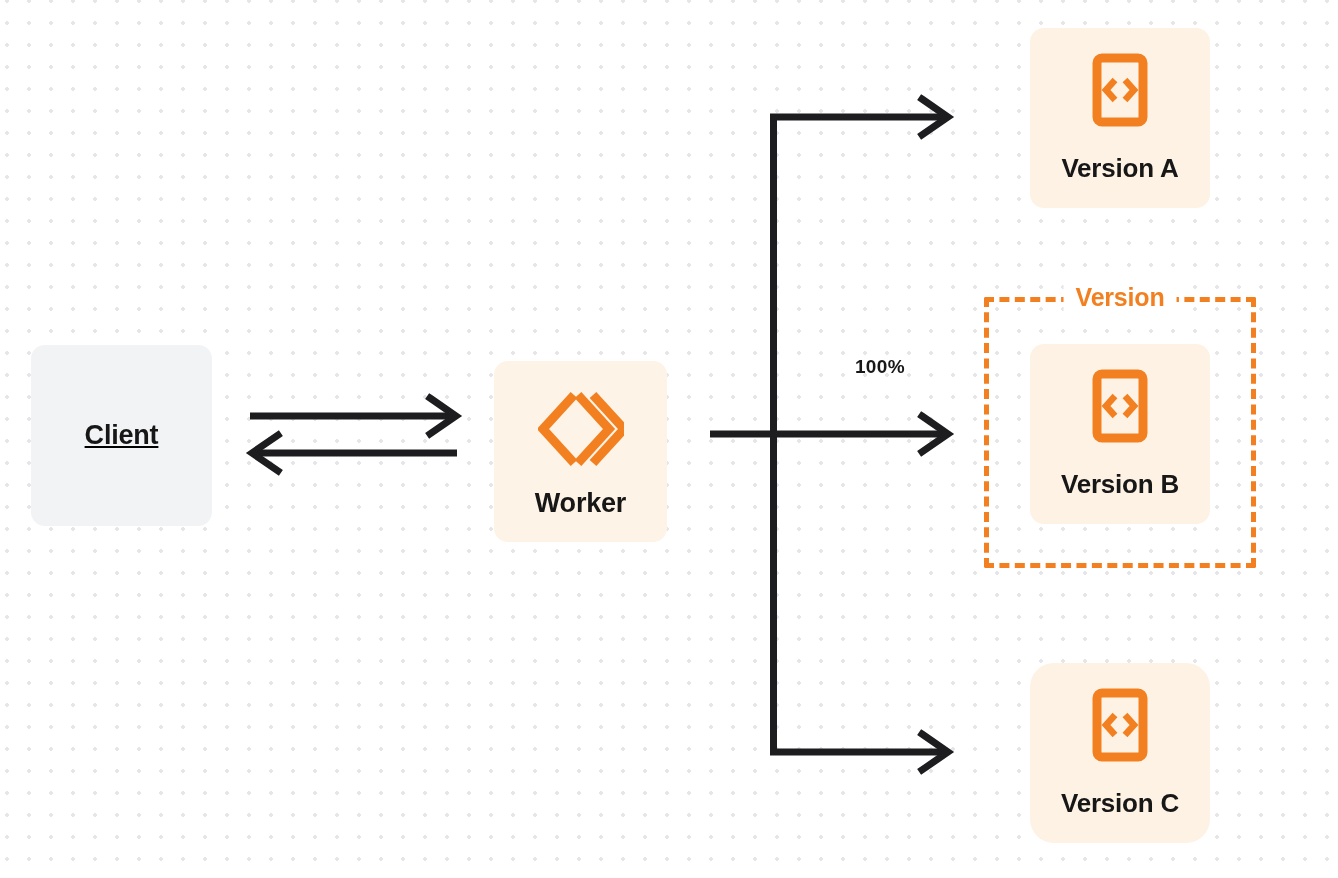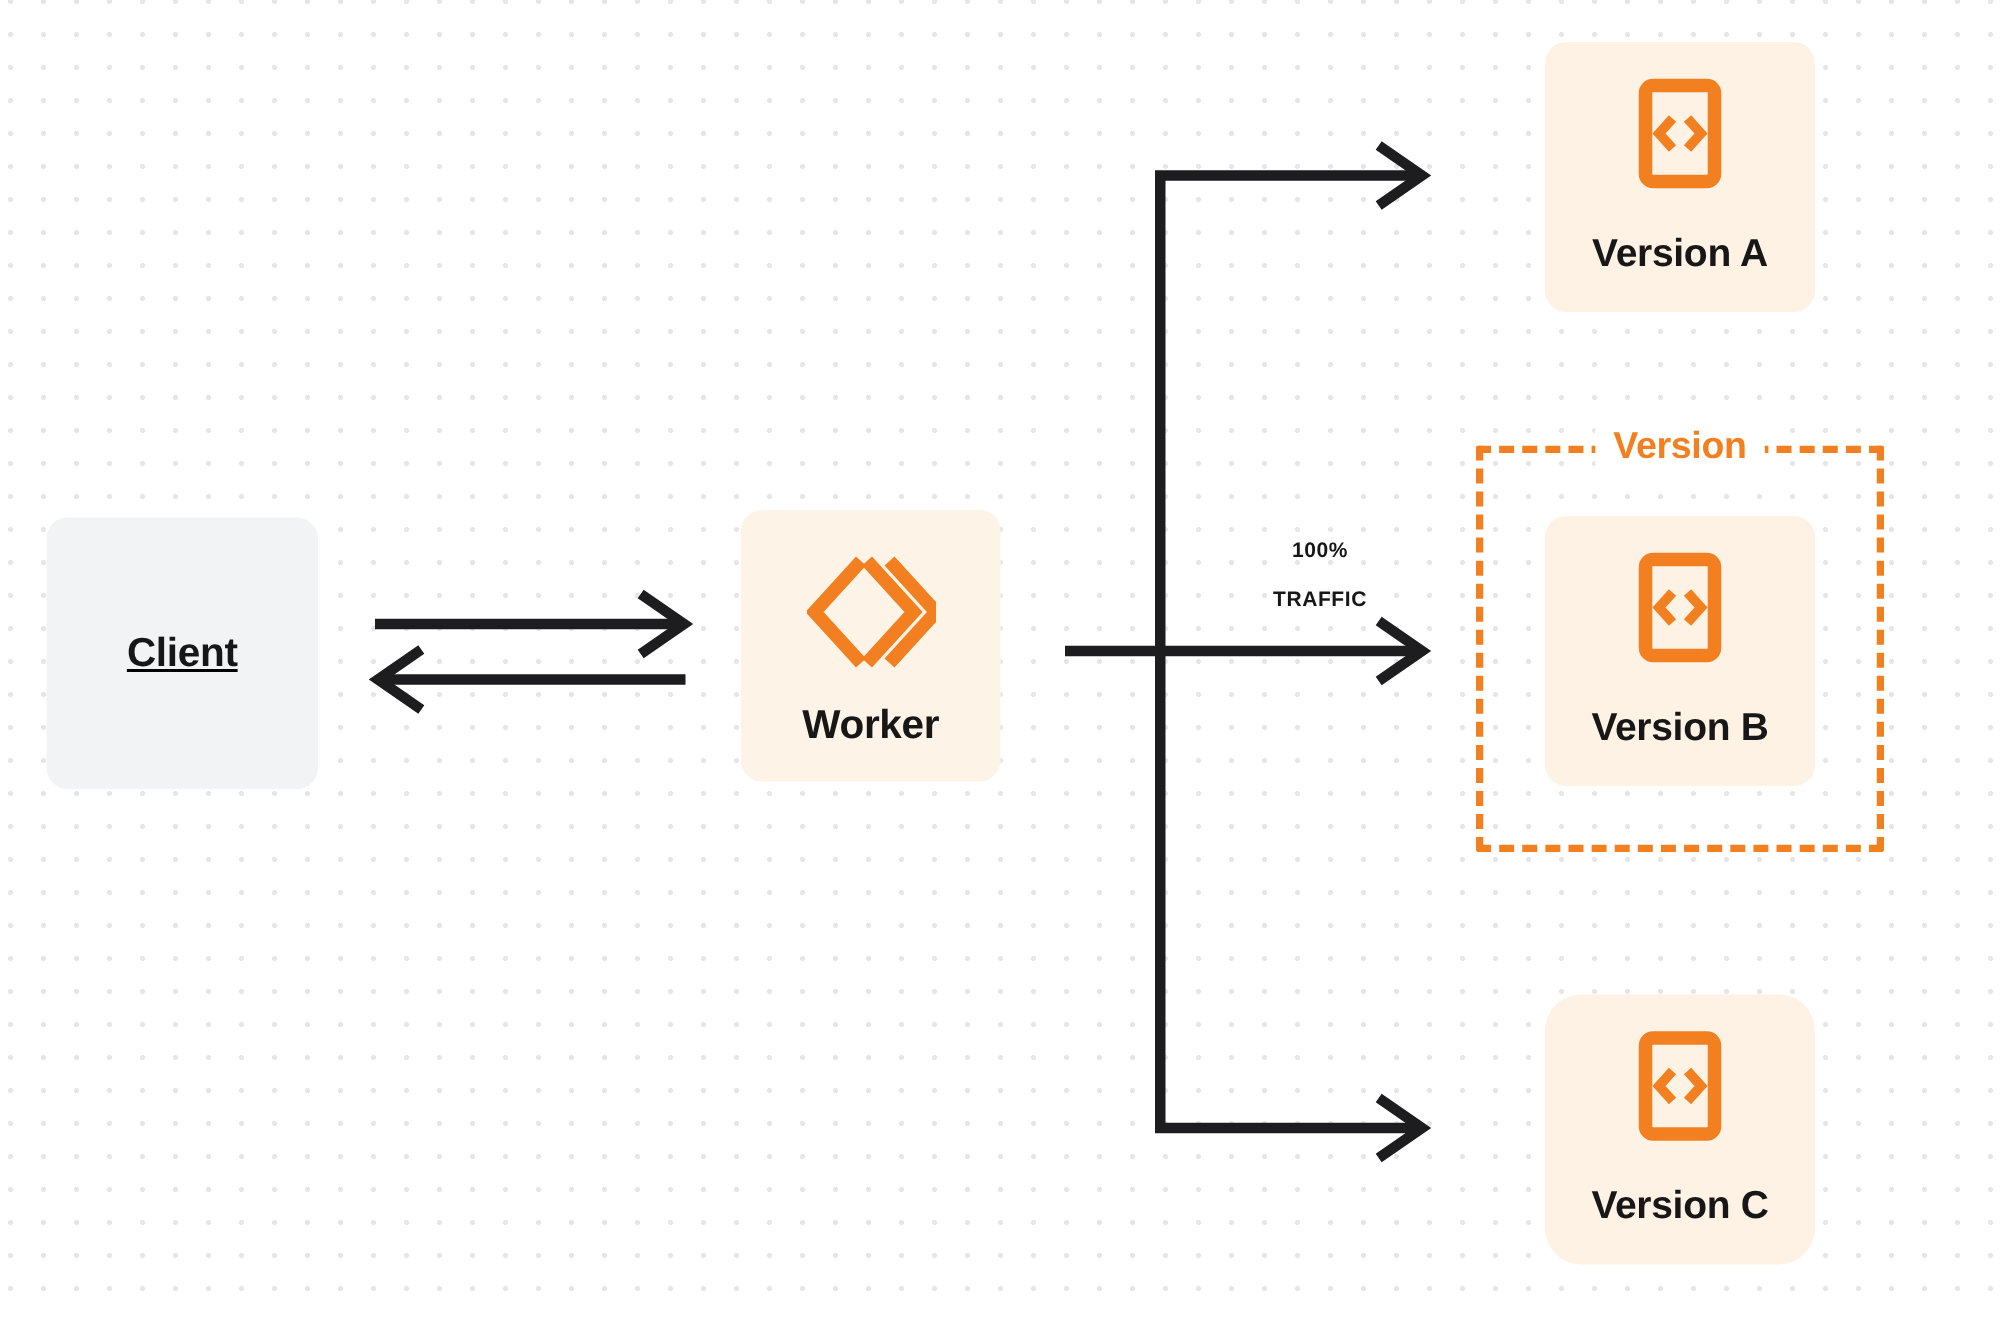--- a/index.html
+++ b/index.html
@@ -43,21 +43,21 @@
     width: 181px;
     height: 181px;
     background: #f2f3f5;
     text-decoration: underline;
   }
   #client-node .node-label { font-size: 27px; }
 
   
   #worker-node {
     left: 494px;
-    top: 340px;
+    top: 361px;
     width: 173px;
     height: 181px;
     background: #fdf3e6;
   }
   #worker-node .node-label {
     font-size: 27px;
     margin-top: 16px;
   }
   #worker-node .worker-logo { margin-top: 6px; }
 
@@ -102,21 +102,21 @@
   }
 
   
   #traffic-label {
     position: absolute;
     left: 790px;
     top: 350px;
     width: 180px;
     text-align: center;
     color: #171717;
-    font-size: 14px;
+    font-size: 19px;
     font-weight: bold;
     letter-spacing: 0.4px;
     line-height: 33px;
     pointer-events: none;
   }
   #traffic-label .traffic-word { display: block; }
 
   
   svg.overlay {
     position: absolute;
@@ -170,21 +170,20 @@
     </g>
 
     <g>
       <line class="ln" x1="770" y1="752" x2="944" y2="752"></line>
       <polyline class="hd" points="922,734 948,752 922,770"></polyline>
     </g>
   </svg>
 
   <div id="traffic-label">
     <span class="traffic-word">100%</span>
-    <span class="traffic-word">TRAFFIC</span>
   </div>
 
   <div class="node" id="client-node">
     <span class="node-label">Client</span>
   </div>
 
   <div class="node" id="worker-node">
     <span class="worker-logo">
       <svg width="86" height="78" viewBox="0 0 86 78" aria-hidden="true">
 

